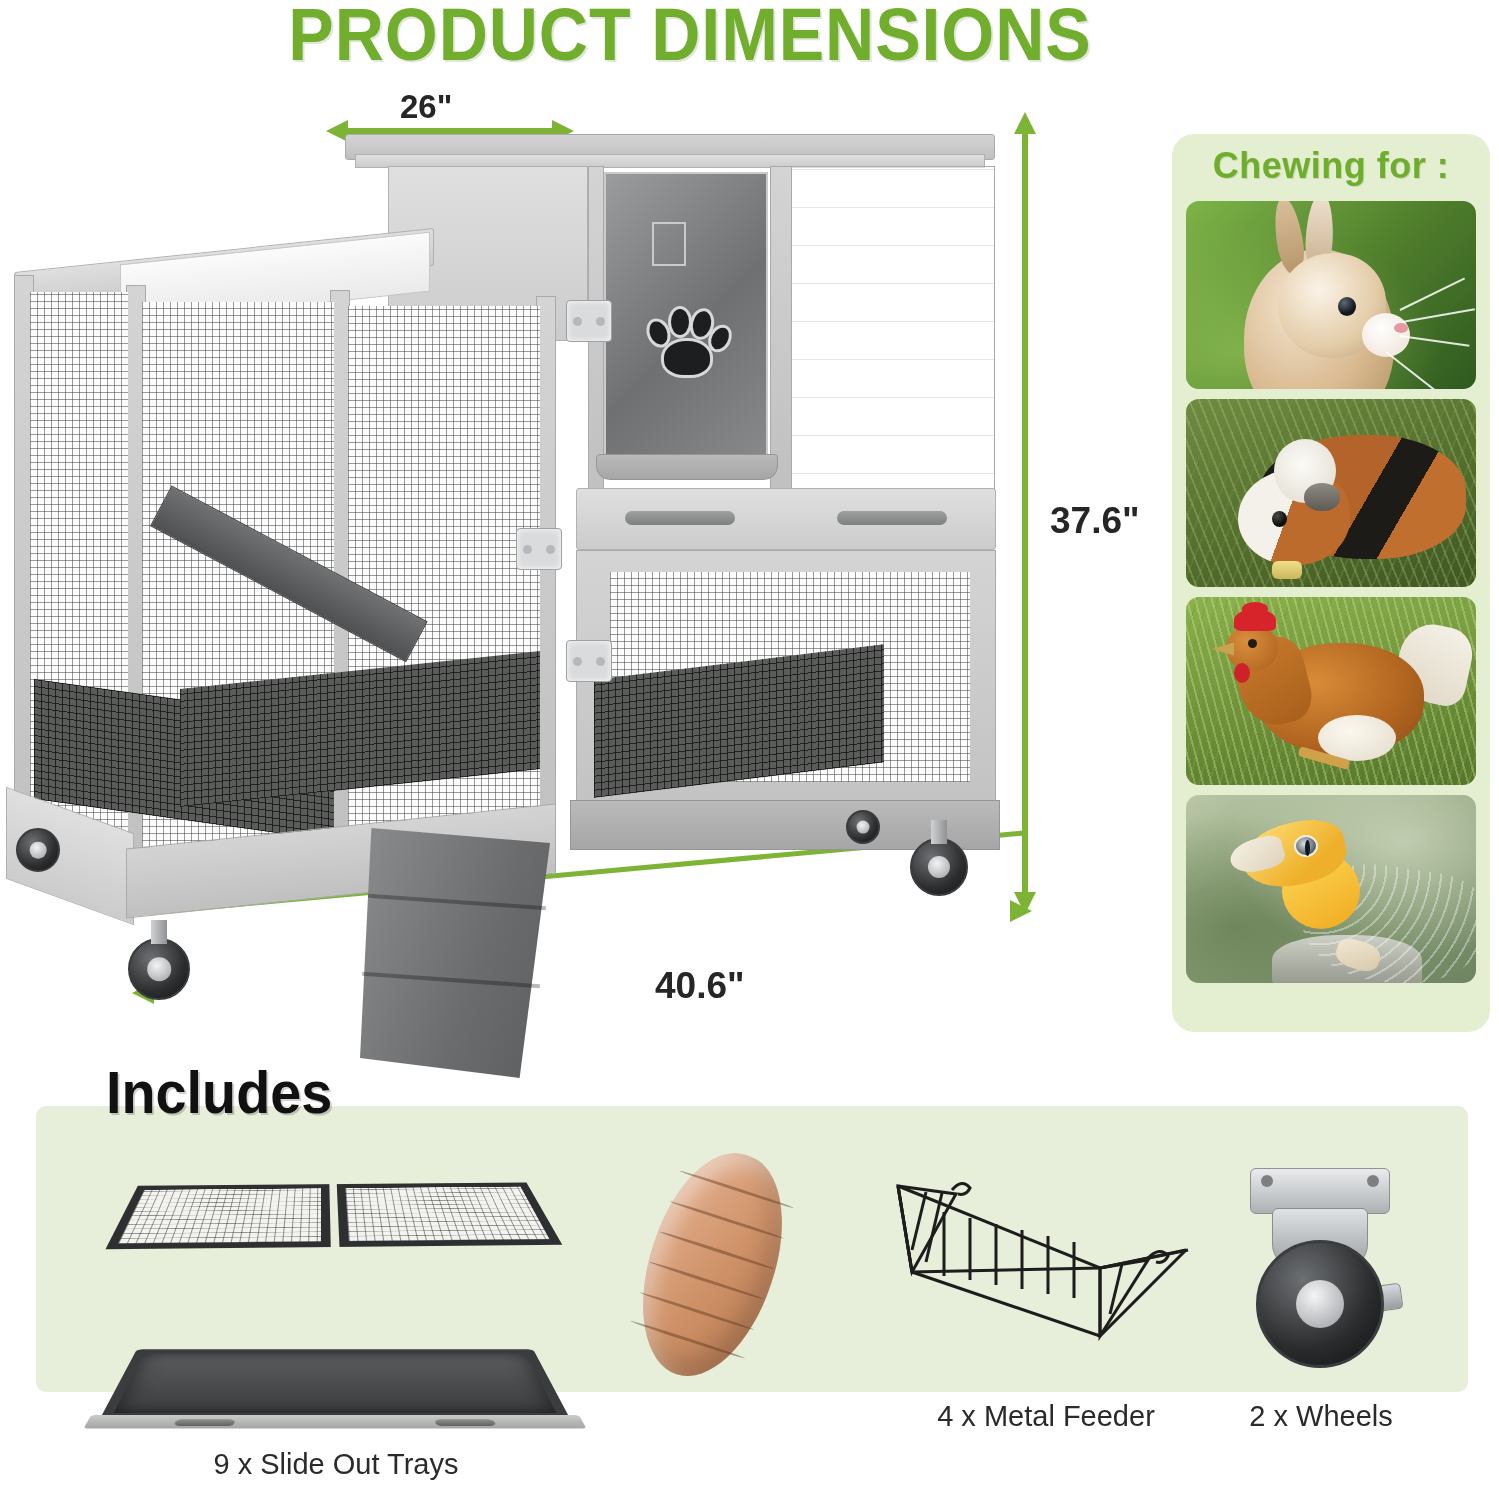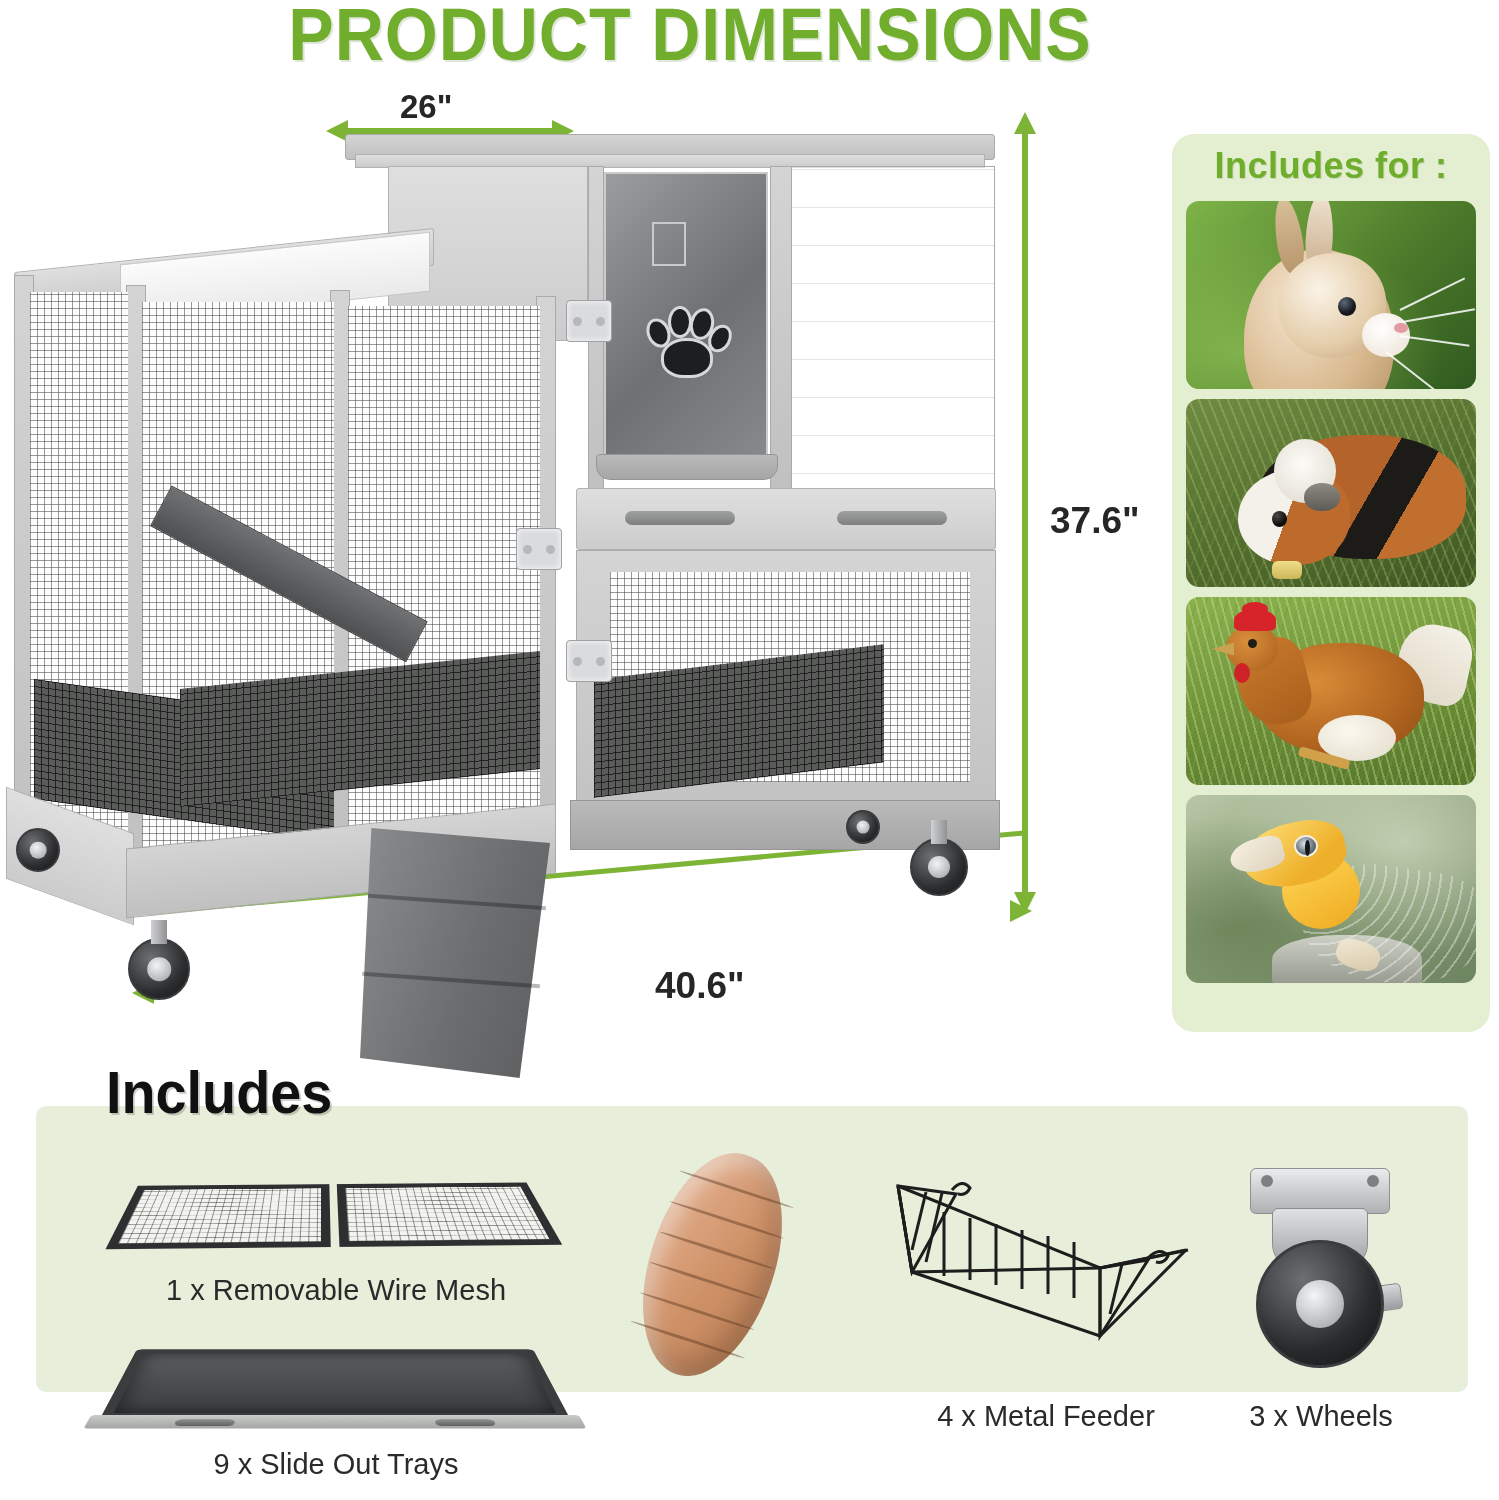--- a/index.html
+++ b/index.html
@@ -368,21 +368,21 @@
       <div class="tyre"></div>
       <div class="hub"></div>
   </div>
   <div class="caster" style="left:846px; top:700px; width:34px; height:34px;">
     <div class="tyre"></div>
       <div class="hub"></div>
   </div>
 </div>
 
 <section class="suitable">
-  <h2>Includes for :</h2>
+  <h2>Chewing for :</h2>
 
   <div class="photo ph-rabbit">
     <div class="bg2"></div>
     <div class="r-body"></div>
     <div class="r-ear1"></div>
       <div class="r-ear2"></div>
     <div class="r-head"></div>
     <div class="r-muz"></div>
     <div class="r-eye"></div>
     <div class="r-nose"></div>
@@ -428,21 +428,20 @@
   </div>
 </section>
 
 <section class="includes">
   <h2>Includes</h2>
 
   <div class="mesh-item">
     <div class="half a"></div>
       <div class="half b"></div>
   </div>
-  <div class="inc-cap" style="left:60px; top:168px; width:480px;">1 x Removable Wire Mesh</div>
 
   <div class="tray">
     <div class="pan"></div>
     <div class="lip"></div>
     <div class="handle" style="left:70px;"></div>
     <div class="handle" style="right:70px;"></div>
   </div>
   <div class="inc-cap" style="left:60px; top:342px; width:480px;">9 x Slide Out Trays</div>
 
   <div class="toy">
@@ -486,14 +485,14 @@
     <div class="plate">
         <span class="hole" style="left:10px;"></span>
         <span class="hole" style="right:10px;"></span>
       </div>
     <div class="fork"></div>
     <div class="brake"></div>
     <div class="tyre">
         <div class="hub"></div>
       </div>
   </div>
-  <div class="inc-cap" style="left:1160px; top:294px; width:250px;">3 x Wheels</div>
+  <div class="inc-cap" style="left:1160px; top:294px; width:250px;">2 x Wheels</div>
 </section>
 
 </body></html>

